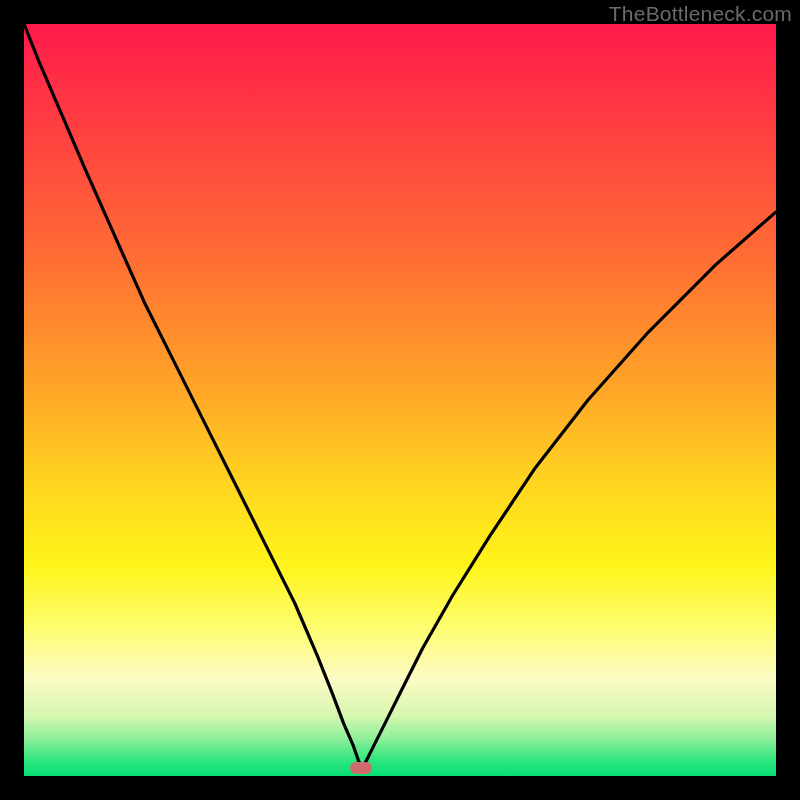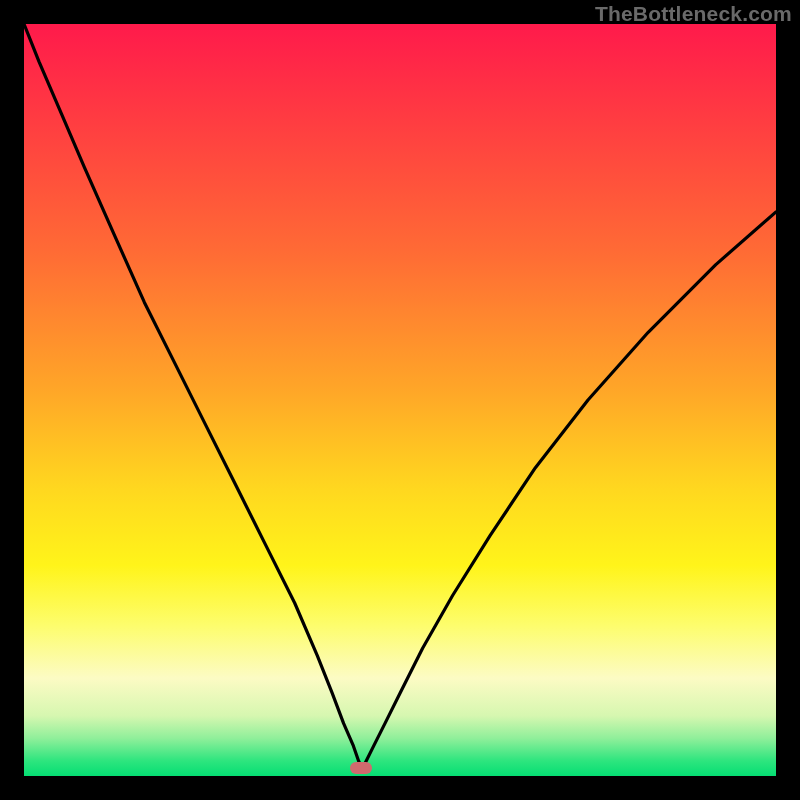--- a/index.html
+++ b/index.html
@@ -57,21 +57,21 @@
     border-radius: 6px;
     background: #cf6a6e;
     transform: translate(-50%, -50%);
   }
   .watermark {
     position: absolute;
     top: 2px;
     right: 8px;
     color: #6a6a6a;
     font-size: 21px;
-    font-weight: 700;
+    font-weight: 400;
     letter-spacing: 0.2px;
     user-select: none;
   }
 </style>
 </head>
 <body>
 
 <div class="frame">
 
   <div class="watermark">TheBottleneck.com</div>

